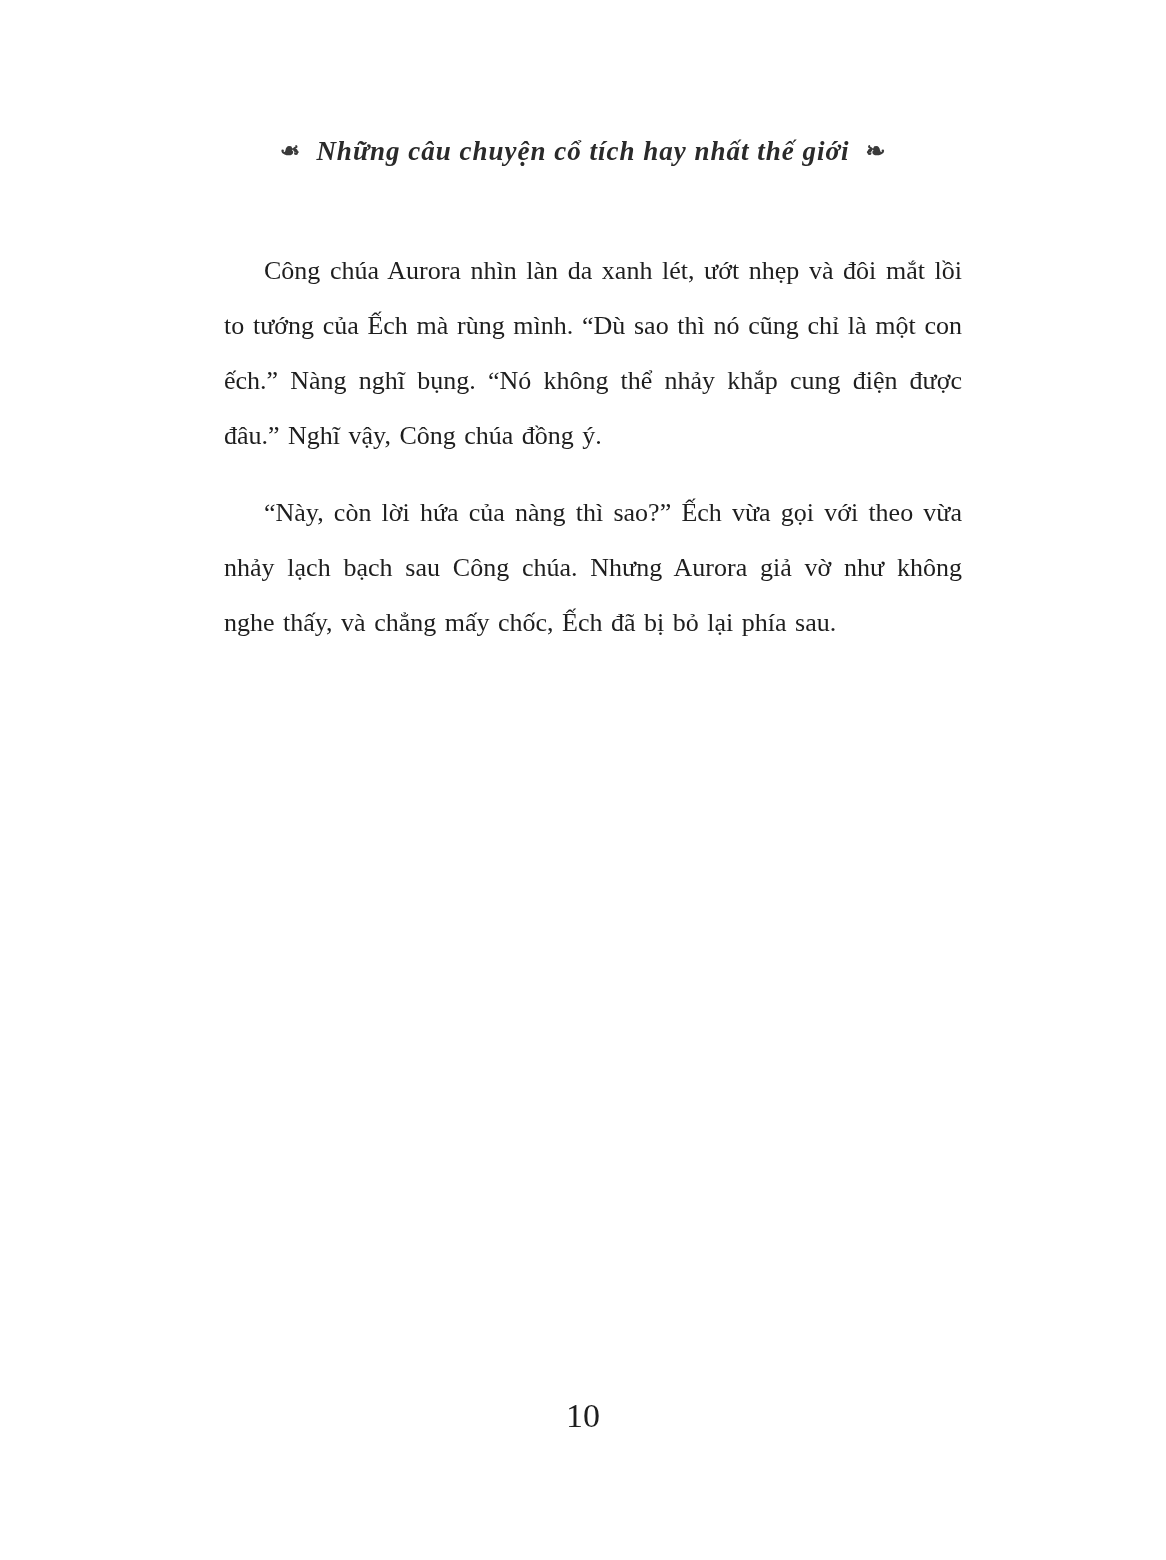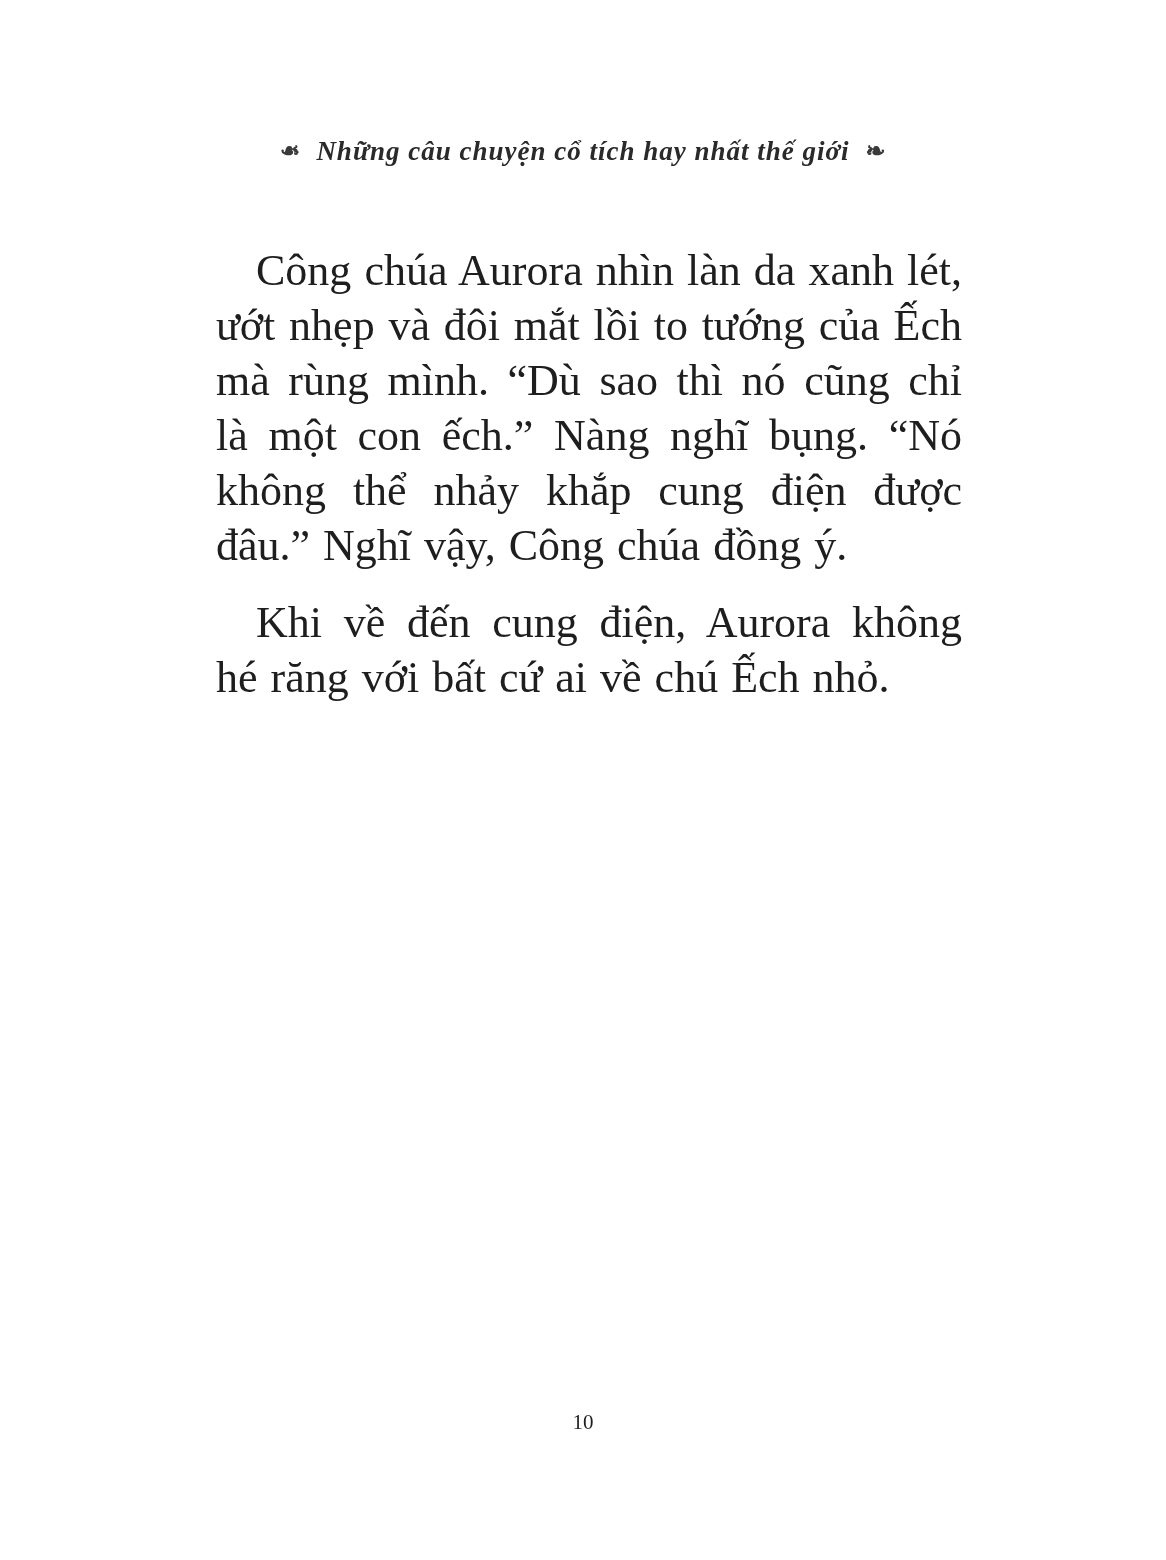--- a/index.html
+++ b/index.html
@@ -46,48 +46,48 @@
     display: inline-block;
     transform: scaleX(-1);
   }
   .content {
     position: absolute;
     top: 243px;
     left: 216px;
     width: 746px;
   }
   .content p {
-    margin: 0 0 22px 0;
-    font-size: 44px;
+    margin: 0 0 22px 8px;
+    font-size: 26px;
     line-height: 55px;
     text-align: justify;
     text-indent: 40px;
     color: #1e1e1e;
     word-spacing: 2px;
     font-family: Liberation Serif, serif;
   }
   .page-number {
     position: absolute;
     bottom: 125px;
     left: 0;
     right: 0;
     text-align: center;
-    font-size: 21px;
+    font-size: 34px;
     color: #1e1e1e;
   }
 </style>
 </head>
 <body>
 
 <div class="page">
 
   <div class="running-header">
     <span class="ornament left flip">❧</span><span>Những câu chuyện cổ tích hay nhất thế giới</span><span class="ornament right">❧</span>
   </div>
 
   <div class="content">
     <p>Công chúa Aurora nhìn làn da xanh lét, ướt nhẹp và đôi mắt lồi to tướng của Ếch mà rùng mình. “Dù sao thì nó cũng chỉ là một con ếch.” Nàng nghĩ bụng. “Nó không thể nhảy khắp cung điện được đâu.” Nghĩ vậy, Công chúa đồng ý.</p>
-    <p>Khi về đến cung điện, Aurora không hé răng với bất cứ ai về chú Ếch nhỏ.</p>
+    <p>“Này, còn lời hứa của nàng thì sao?” Ếch vừa gọi với theo vừa nhảy lạch bạch sau Công chúa. Nhưng Aurora giả vờ như không nghe thấy, và chẳng mấy chốc, Ếch đã bị bỏ lại phía sau.</p>
   </div>
 
   <div class="page-number">10</div>
 
 </div>
 
 </body></html>

